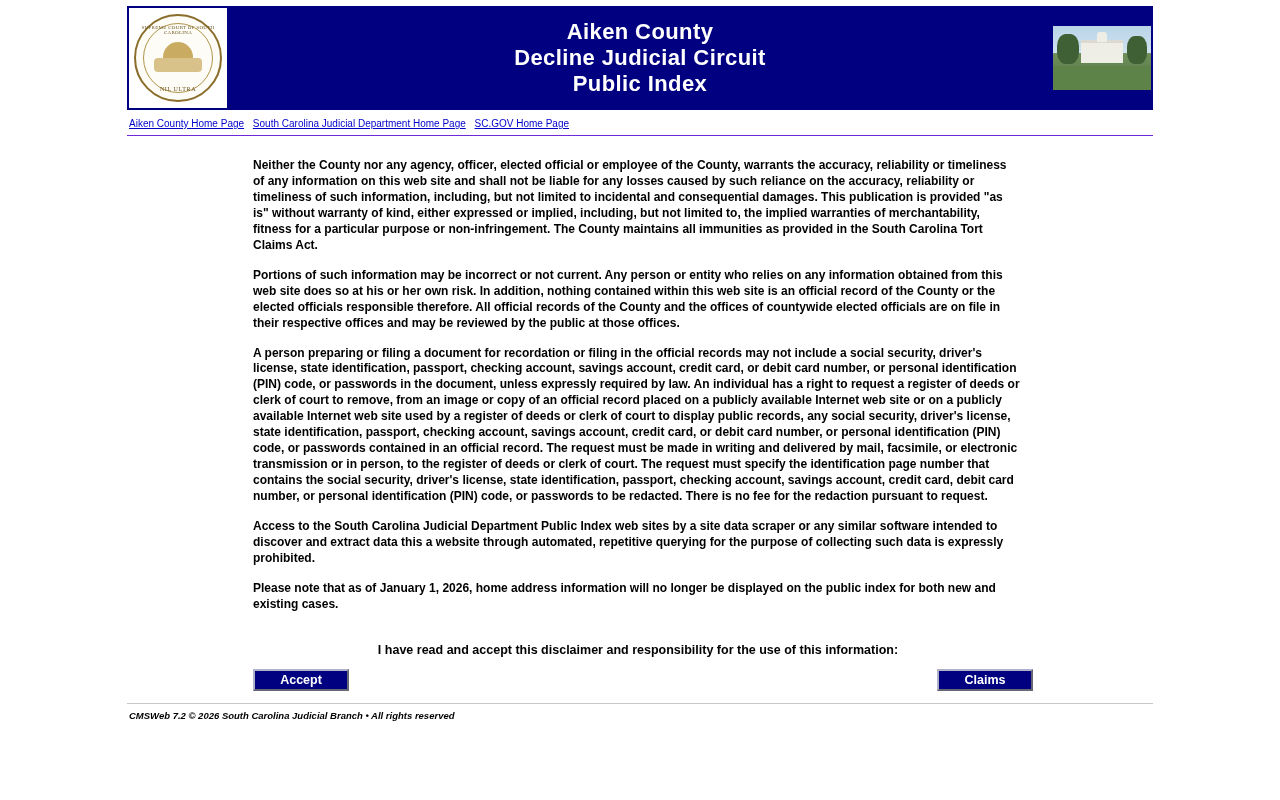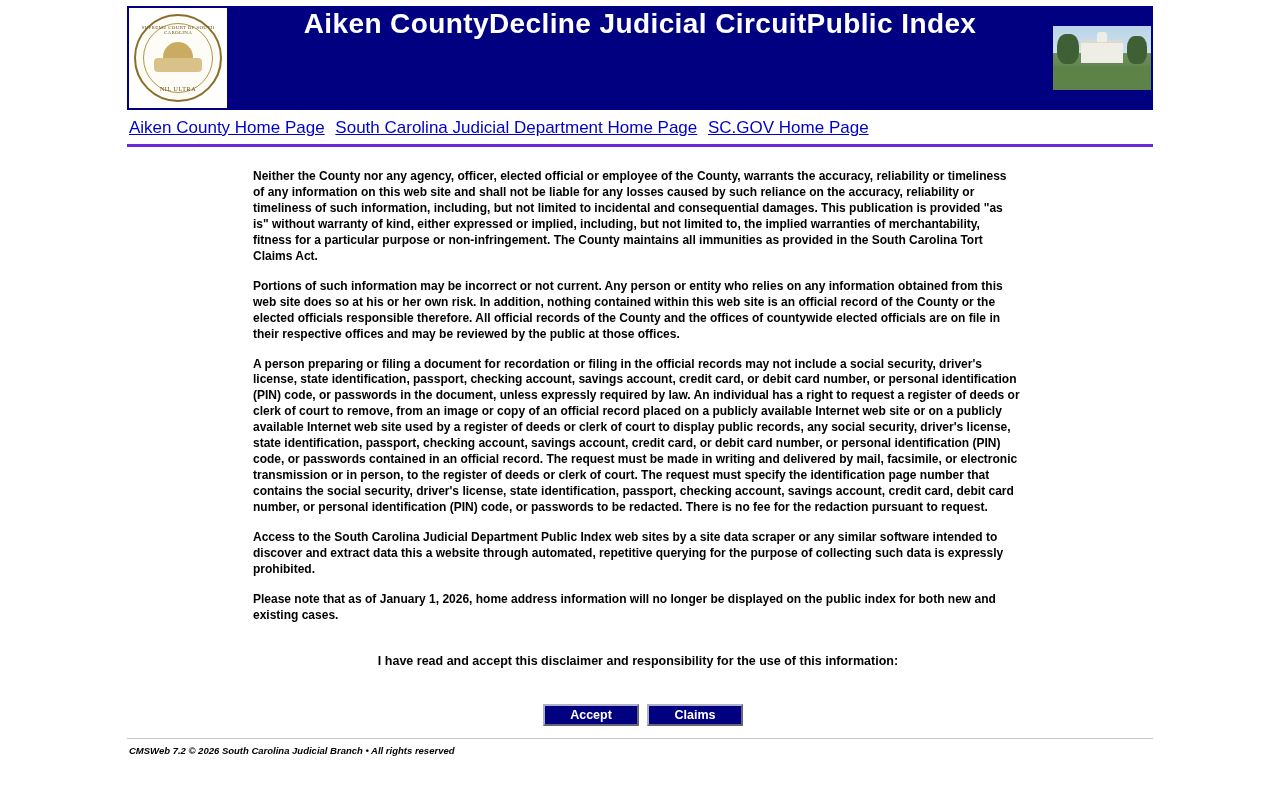--- a/index.html
+++ b/index.html
@@ -88,24 +88,24 @@
     font-size: 6px;
     letter-spacing: .6px;
     color: #6b521c;
     font-family: "Liberation Serif", serif;
   }
   .banner-title {
     flex: 1 1 auto;
     color: #ffffff;
     text-align: center;
     display: flex;
-    flex-direction: row;
+    flex-direction: column;
     justify-content: center;
     line-height: 1.18;
-    font-size: 28px;
+    font-size: 22px;
     font-weight: bold;
     letter-spacing: .4px;
   }
   .banner-photo {
     flex: 0 0 100px;
     width: 100px;
     display: flex;
     align-items: center;
     justify-content: center;
   }
@@ -151,23 +151,23 @@
     border-radius: 40%;
   }
   .photo .lawn {
     position: absolute;
     left: 0; right: 0; bottom: 0;
     height: 24px;
     background: #5d8349;
   }
   
   .navbar {
-    border-bottom: 3px solid #6d28d9;
+    border-bottom: 1px solid #6d28d9;
     padding: 8px 2px 6px 2px;
-    font-size: 17px;
+    font-size: 10px;
   }
   .navbar a {
     color: #0000cc;
     text-decoration: underline;
     margin-right: 6px;
   }
   
   .content {
     padding: 22px 10px 0 126px;
   }
@@ -181,23 +181,23 @@
   }
   .prompt {
     text-align: center;
     font-size: 12.5px;
     font-weight: bold;
     margin: 30px 0 8px 0;
     padding-right: 120px;
   }
   .buttons {
     display: flex;
-    justify-content: center;
+    justify-content: space-between;
     gap: 8px;
-    margin-top: 36px;
+    margin-top: 12px;
     padding-right: 110px;
   }
   .btn {
     background: #000080;
     color: #ffffff;
     font-weight: bold;
     font-size: 12.5px;
     font-family: "Liberation Sans", sans-serif;
     border: 2px outset #b0b0c8;
     padding: 2px 0;

